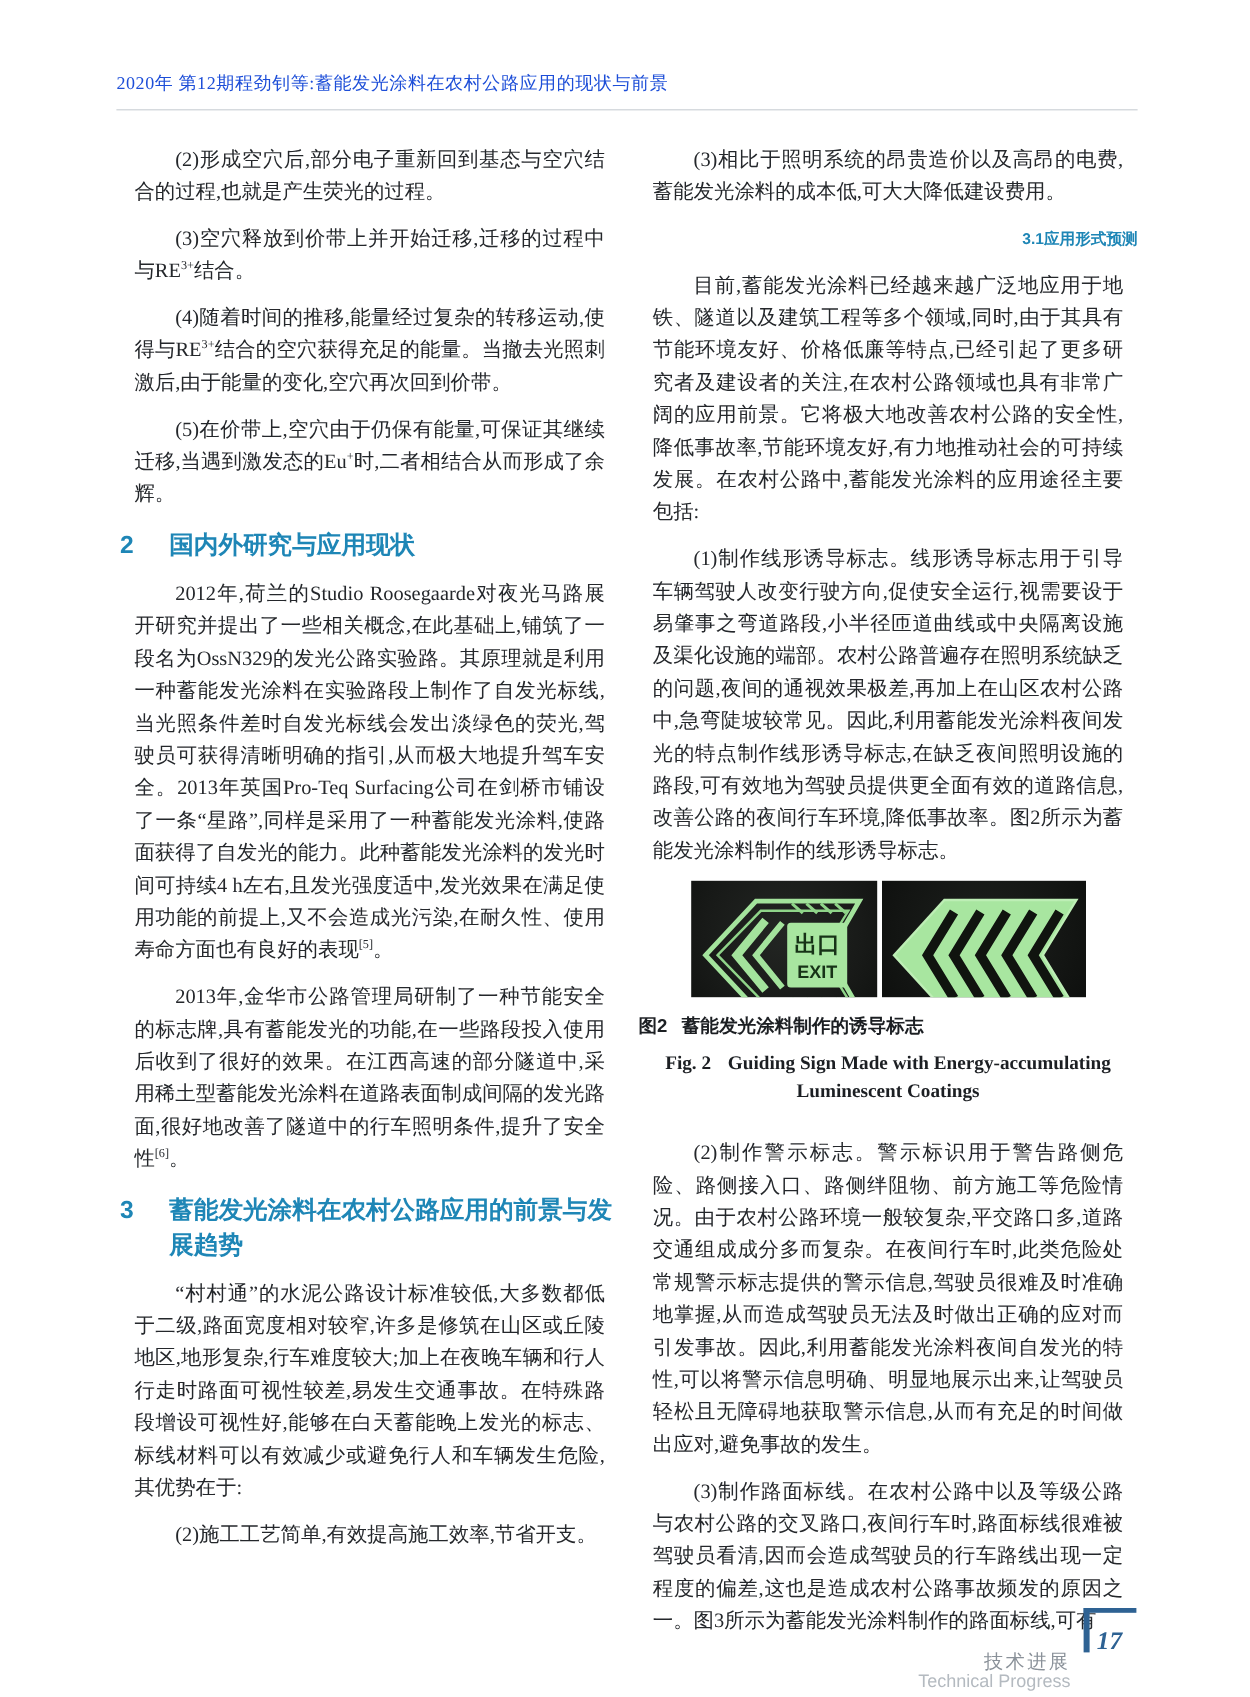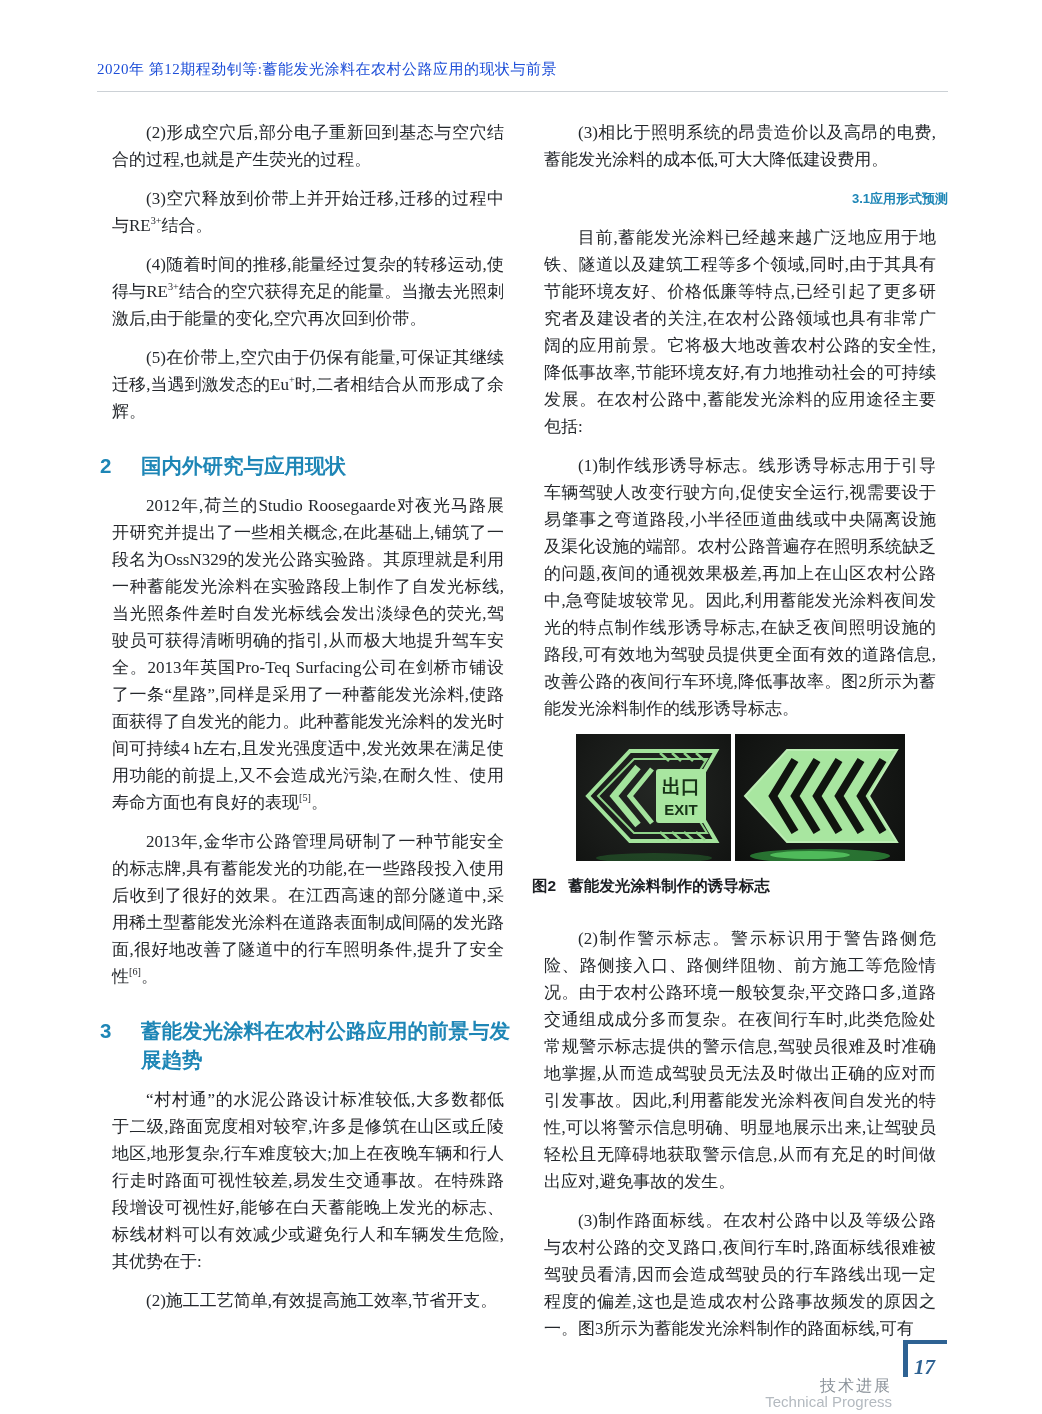--- a/index.html
+++ b/index.html
@@ -11,30 +11,30 @@
           font-family:Liberation Serif, serif;font-size:15px;color:#1d4ed8;letter-spacing:0.5px;}
   .header-rule{position:absolute;top:91px;left:97px;width:851px;height:1px;background:#ccd1d6;}
 
   
   .columns{position:absolute;top:107px;left:100px;width:848px;display:flex;gap:16px;}
   .col{width:416px;font-size:17px;line-height:27px;text-align:justify;}
   .col p{margin:12px;text-indent:2em;}
   sup{font-size:0.60em;line-height:0;}
 
   .sec{font-family:"Liberation Sans","DejaVu Sans",sans-serif;color:#1e86b6;font-weight:bold;
-       font-size:20.5px;line-height:29px;margin:26px 0 9px;padding-left:41px;text-align:left;}
+       font-size:20.5px;line-height:29px;margin:15px 0 9px;padding-left:41px;text-align:left;}
   .sec .num{display:inline-block;width:41px;margin-left:-41px;}
   .subsec{font-family:"Liberation Sans","DejaVu Sans",sans-serif;color:#1e86b6;font-weight:bold;
           font-size:13px;line-height:27px;margin:4px 0 3px;text-align:right;}
   .subsec .num{display:inline-block;width:40px;}
 
   
   .figure{margin:11px 0 26px;}
   .photos{display:flex;justify-content:center;gap:4px;}
-  .photo{height:127px;position:relative;overflow:hidden;}
+  .photo{height:97px;position:relative;overflow:hidden;}
   .photo-left{width:155px;background:radial-gradient(circle at 50% 45%,#232623,#181a18 70%,#121412);}
   .photo-right{width:170px;background:radial-gradient(circle at 50% 45%,#1d201d,#131513 70%,#0e100e);}
   .cap-cn{margin-top:11px;font-family:"Liberation Sans","DejaVu Sans",sans-serif;
           font-weight:bold;font-size:15.5px;color:#1c1f23;}
   .cap-cn .cap-label{margin-right:12px;}
   .cap-en{margin-top:6px;text-align:center;font-weight:bold;font-size:16px;color:#1c1f23;line-height:23px;}
   .cap-en .cap-label{margin-right:14px;}
 
   
   .footer-text{position:absolute;top:1336px;right:150px;text-align:right;
@@ -119,20 +119,24 @@
               <polyline points="148,26 126,62 148,98" fill="none" stroke="#10140f" stroke-width="8"></polyline>
               <ellipse cx="85" cy="122" rx="70" ry="7" fill="#37b046" opacity="0.6"></ellipse>
               <ellipse cx="75" cy="121" rx="40" ry="4" fill="#5fd96b" opacity="0.7"></ellipse>
             </svg>
           </div>
 
         </div>
         <div class="cap-cn">
           <span class="cap-label">图2</span><span>蓄能发光涂料制作的诱导标志</span>
         </div>
+        <div class="cap-en">
+          <div><span class="cap-label">Fig. 2</span><span>Guiding Sign Made with Energy-accumulating</span></div>
+          <div>Luminescent Coatings</div>
+        </div>
       </div>
 
       <p>(2)制作警示标志。警示标识用于警告路侧危险、路侧接入口、路侧绊阻物、前方施工等危险情况。由于农村公路环境一般较复杂,平交路口多,道路交通组成成分多而复杂。在夜间行车时,此类危险处常规警示标志提供的警示信息,驾驶员很难及时准确地掌握,从而造成驾驶员无法及时做出正确的应对而引发事故。因此,利用蓄能发光涂料夜间自发光的特性,可以将警示信息明确、明显地展示出来,让驾驶员轻松且无障碍地获取警示信息,从而有充足的时间做出应对,避免事故的发生。</p>
       <p>(3)制作路面标线。在农村公路中以及等级公路与农村公路的交叉路口,夜间行车时,路面标线很难被驾驶员看清,因而会造成驾驶员的行车路线出现一定程度的偏差,这也是造成农村公路事故频发的原因之一。图3所示为蓄能发光涂料制作的路面标线,可有</p>
     </div>
   </div>
 
   <div class="footer-text">
     <div class="footer-cn">技术进展</div>
     <div class="footer-en">Technical Progress</div>

